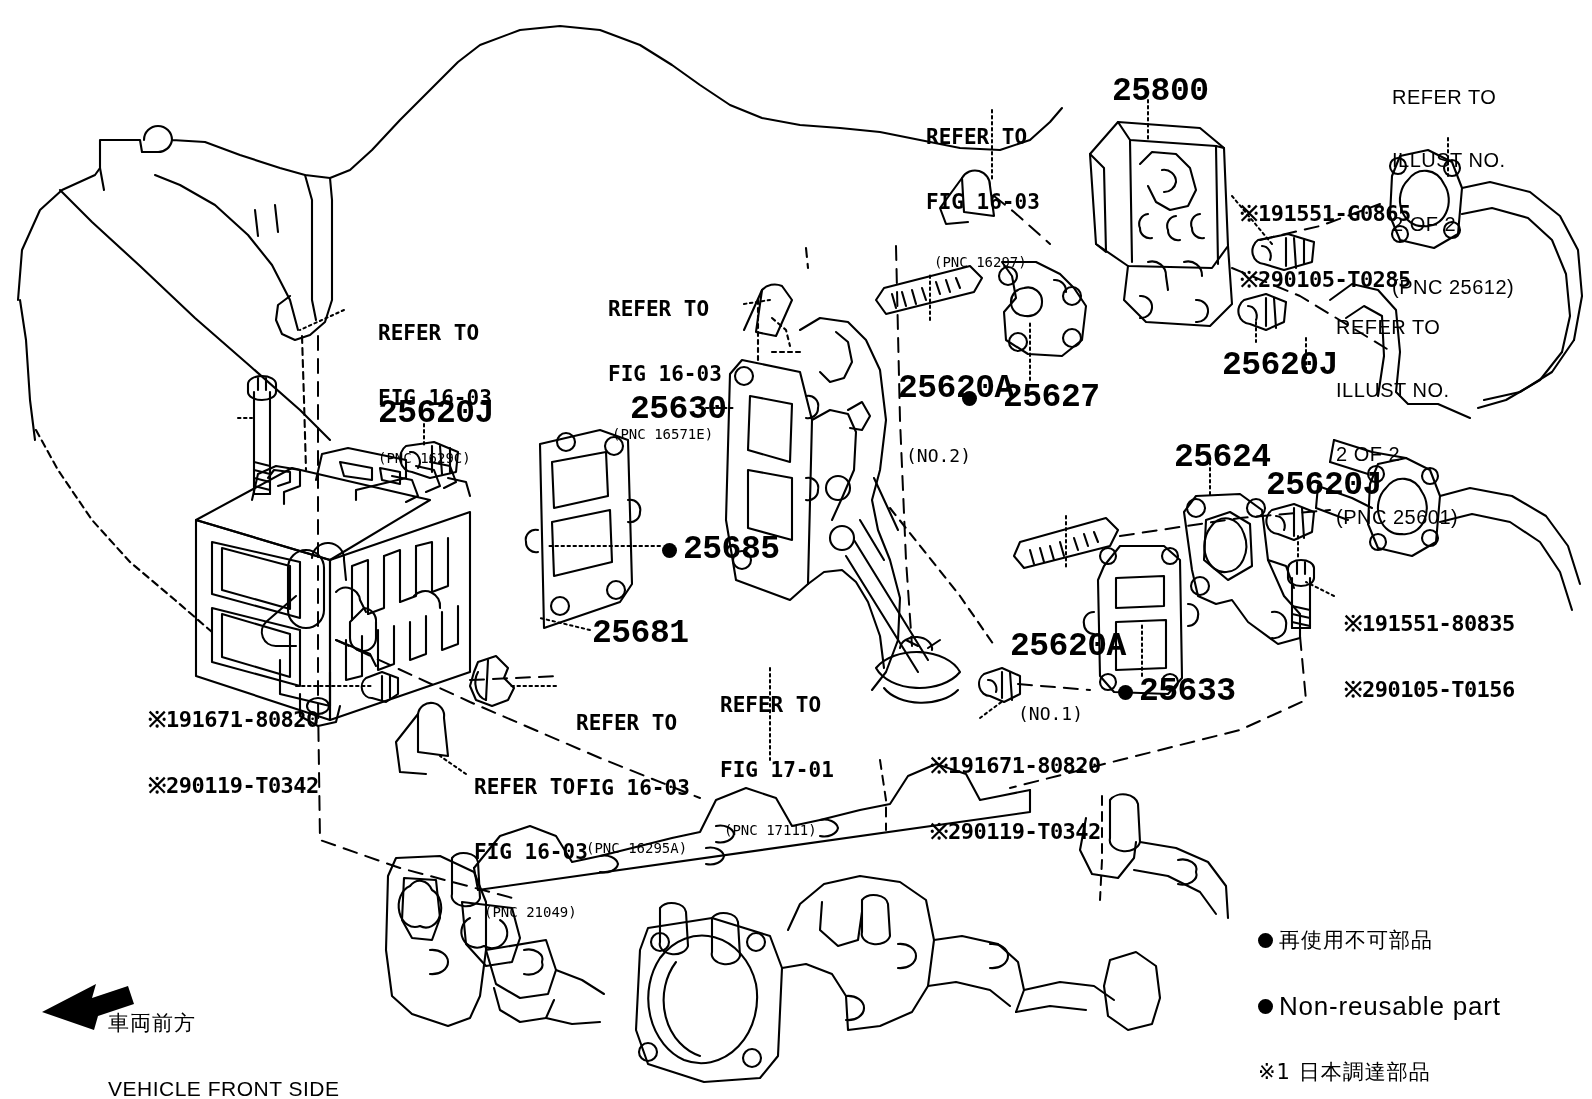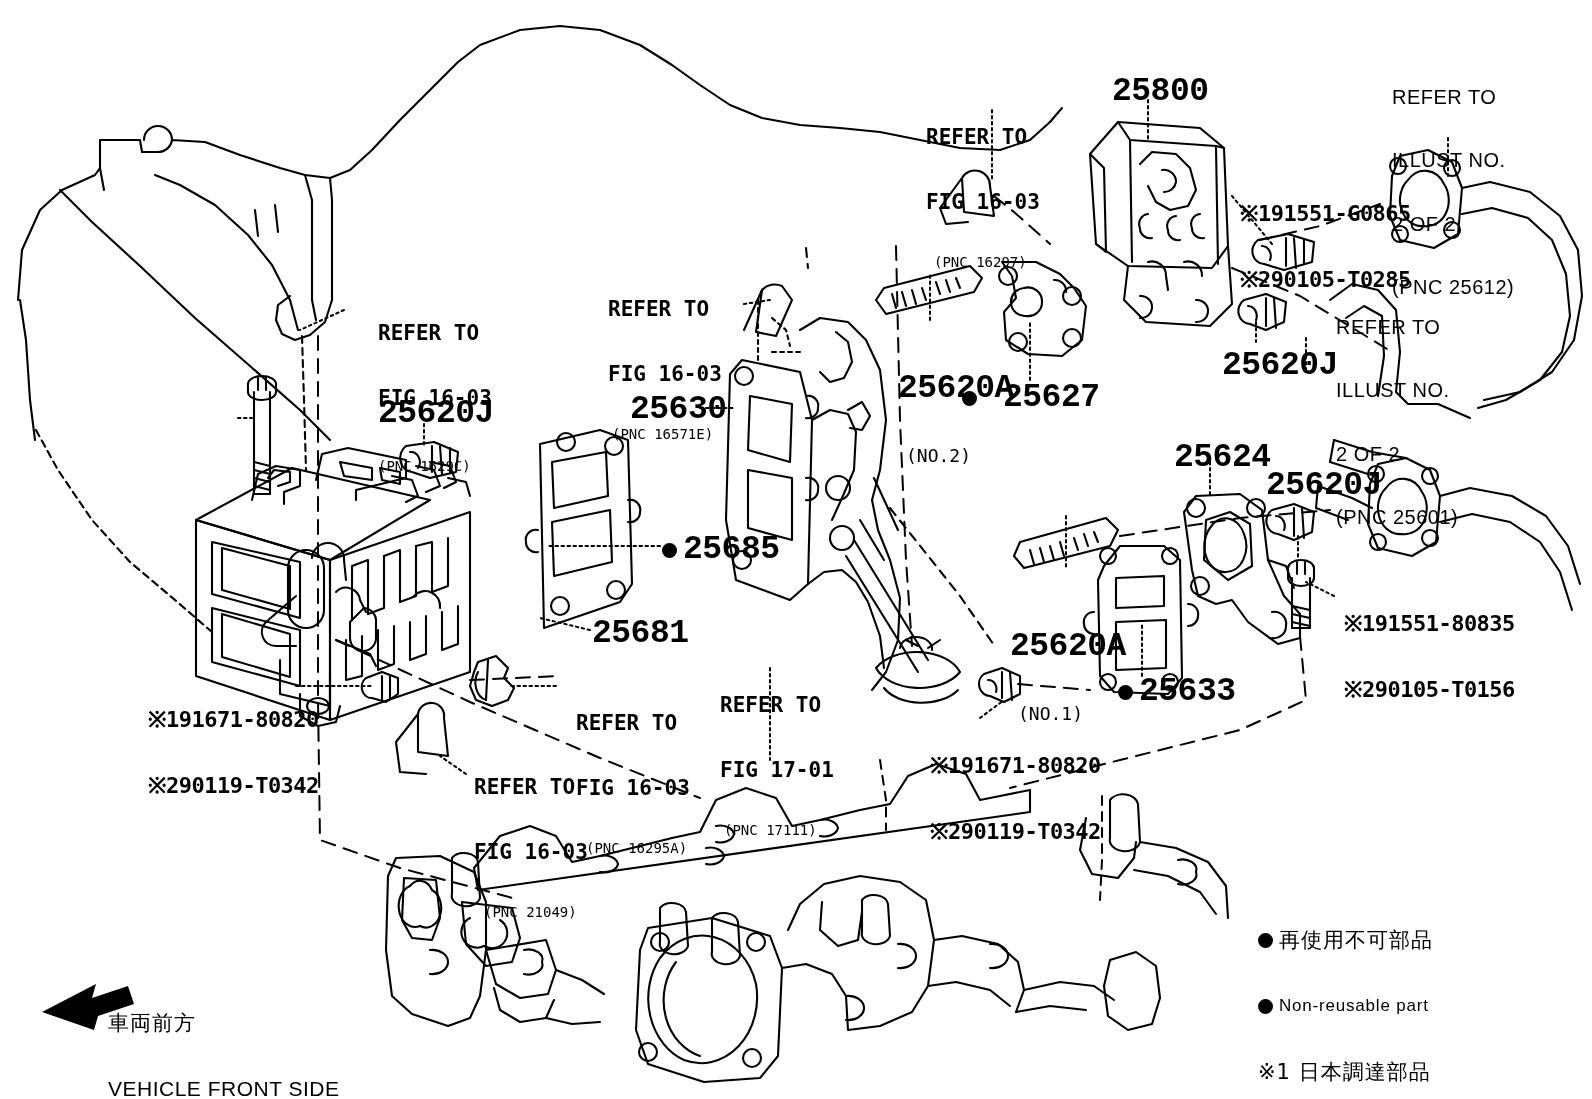--- a/index.html
+++ b/index.html
@@ -10,21 +10,21 @@
   svg.art{position:absolute;left:0;top:0;width:1592px;height:1099px;}
   .lbl{position:absolute;white-space:pre;line-height:1.22;color:#000;}
   
   .pn{font-family:Liberation Mono, monospace;font-weight:bold;font-size:33px;letter-spacing:-0.5px;}
   .refer{font-family:"DejaVu Sans Mono","Liberation Mono",monospace;font-weight:bold;font-size:21px;letter-spacing:0px;}
   .pnc{font-family:"DejaVu Sans Mono","Liberation Mono",monospace;font-weight:normal;font-size:14px;letter-spacing:0px;}
   .sub{font-family:"DejaVu Sans Mono","Liberation Mono",monospace;font-weight:normal;font-size:18px;}
   .spec{font-family:"DejaVu Sans Mono","Liberation Mono",monospace;font-weight:bold;font-size:22px;letter-spacing:-0.5px;}
   .illust{font-family:"Liberation Sans","DejaVu Sans",sans-serif;font-weight:normal;font-size:20px;letter-spacing:0.5px;}
   .illustp{font-family:"Liberation Sans","DejaVu Sans",sans-serif;font-weight:normal;font-size:20px;letter-spacing:0.5px;}
-  .legend{font-family:"Liberation Sans","DejaVu Sans",sans-serif;font-size:17px;letter-spacing:0.8px;}
+  .legend{font-family:"Liberation Sans","DejaVu Sans",sans-serif;font-size:26px;letter-spacing:0.8px;}
   .legend-jp{font-family:"DejaVu Sans","Liberation Sans",sans-serif;font-size:21px;letter-spacing:1px;text-align:right;}
   .figcode{font-family:"Liberation Sans","DejaVu Sans",sans-serif;font-size:20px;letter-spacing:0.5px;}
   .vfs{font-family:"Liberation Sans","DejaVu Sans",sans-serif;font-size:21px;letter-spacing:0.5px;}
   .vfs-jp{font-family:"DejaVu Sans","Liberation Sans",sans-serif;font-size:21px;letter-spacing:1px;}
   .dot{display:inline-block;width:15px;height:15px;border-radius:50%;background:#000;vertical-align:-1px;margin-right:6px;}
   .row{display:flex;align-items:center;}
   .legend-row{display:flex;align-items:center;height:27px;}
 </style>
 </head>
 <body>
@@ -462,21 +462,21 @@
   <div class="illust">ILLUST NO.</div>
   <div class="illust">2 OF 2</div>
   <div class="illustp">(PNC 25601)</div>
 </div>
 
 <div class="lbl pn" style="left:1222px;top:346px;">25620J</div>
 
 <div class="lbl" style="left:378px;top:282px;">
   <div class="refer">REFER TO</div>
   <div class="refer">FIG 16-03</div>
-  <div class="pnc" style="padding-left:-2px;margin-top:8px;">(PNC 1629C)</div>
+  <div class="pnc" style="padding-left:-2px;">(PNC 1629C)</div>
 </div>
 
 <div class="lbl" style="left:608px;top:258px;">
   <div class="refer">REFER TO</div>
   <div class="refer">FIG 16-03</div>
   <div class="pnc" style="padding-left:4px;">(PNC 16571E)</div>
 </div>
 
 
 <div class="lbl pn" style="left:378px;top:394px;">25620J</div>

